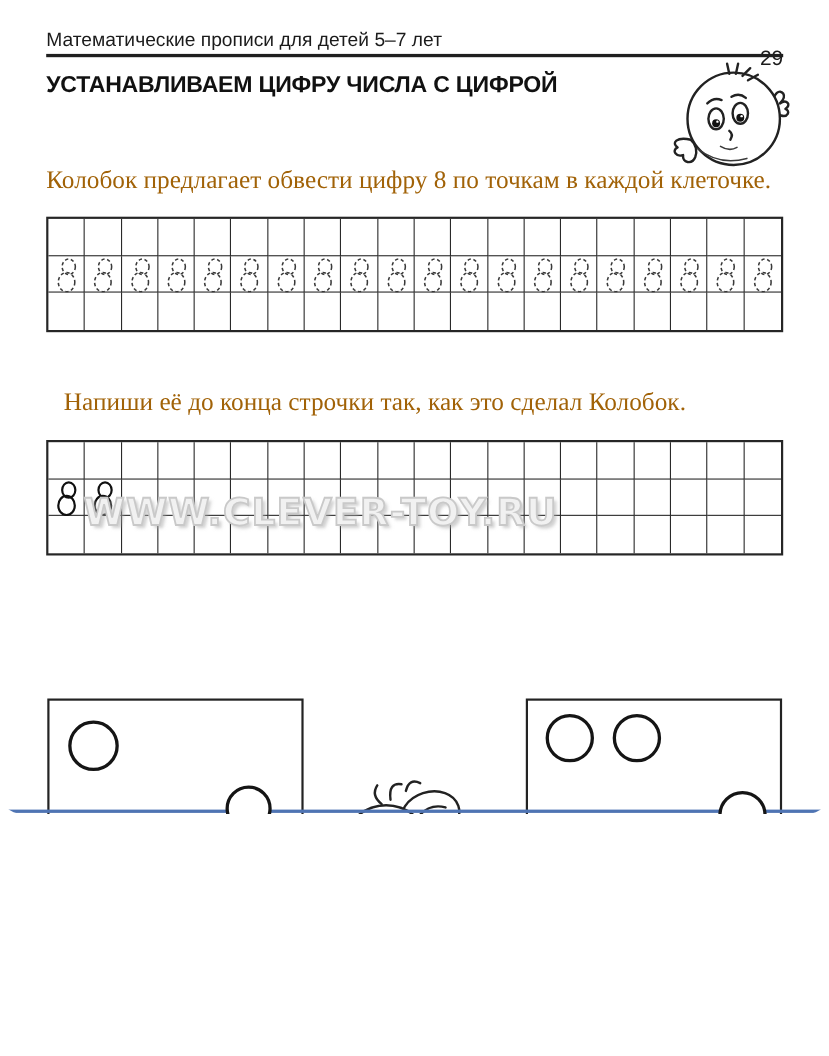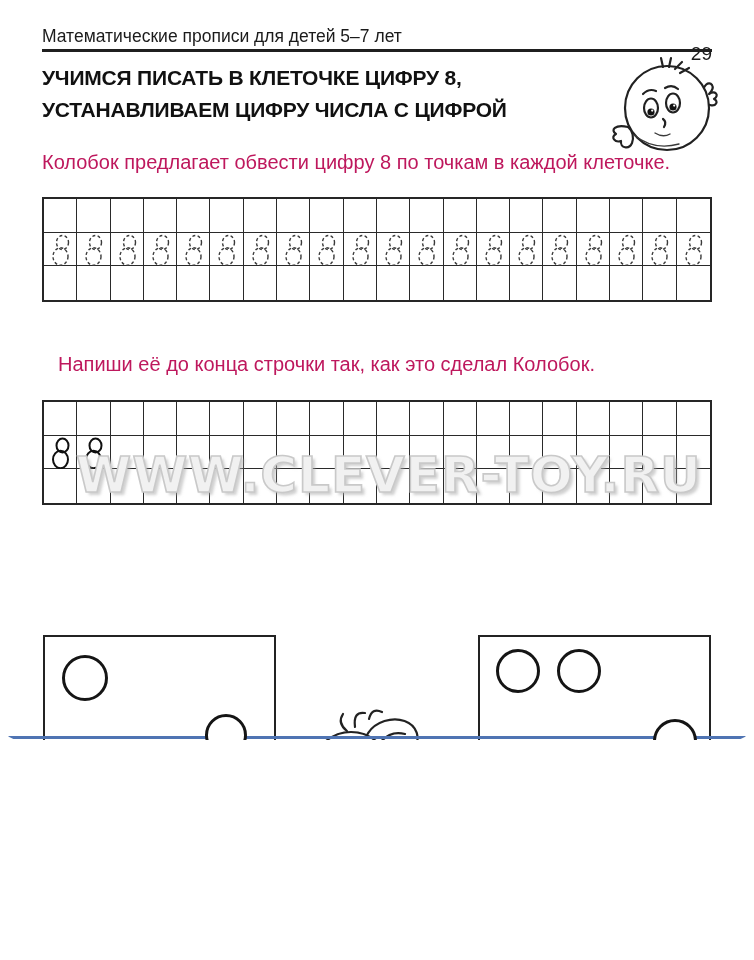--- a/index.html
+++ b/index.html
@@ -9,39 +9,39 @@
   
   .header-title{position:absolute;left:42px;top:26px;font-size:17.5px;color:#1b1b1b;}
   .page-number{position:absolute;right:42px;top:24px;font-size:19px;color:#1b1b1b;margin-top:19px;}
   .header-rule{position:absolute;left:42px;top:49px;width:670px;height:2.5px;background:#1f1f1f;}
 
   
   .lesson-title{position:absolute;left:42px;top:62px;font-size:21px;font-weight:bold;
                 letter-spacing:-0.2px;line-height:32px;color:#111;}
 
   
-  .instr{position:absolute;left:42px;font-family:Liberation Sans, sans-serif;font-size:20px;color:#be185d;}
+  .instr{position:absolute;left:42px;font-family:Liberation Serif, serif;font-size:23px;color:#a16207;}
   #instr-trace{top:151px;}
   #instr-write{top:353px;margin-left:16px;}
   #instr-draw{top:565px;line-height:28px;}
 
   
   .grid{position:absolute;left:42px;width:670px;height:105px;box-sizing:border-box;
         border:2.5px solid #262626;display:grid;grid-template-columns:repeat(20,1fr);
         grid-template-rows:repeat(3,1fr);background:#fff;}
   #trace-grid{top:197px;}
   #write-grid{top:400px;}
   .cell{position:relative;border-right:1.5px solid #2a2a2a;border-bottom:1.5px solid #2a2a2a;box-sizing:border-box;}
   .cell.last-col{border-right:none;}
   .cell.last-row{border-bottom:none;}
   .cell svg{position:absolute;left:2px;top:0;}
 
   
   .watermark{position:absolute;left:76px;top:446px;z-index:4;pointer-events:none;
-             font-family:"DejaVu Sans",sans-serif;font-weight:bold;font-size:50px;letter-spacing:1px;
+             font-family:"DejaVu Sans",sans-serif;font-weight:bold;font-size:34px;letter-spacing:1px;
              color:#f1f1f1;-webkit-text-stroke:1.6px #c9c9c9;
              text-shadow:3px 3px 3px rgba(170,170,170,0.55);}
 
   
   .rect{position:absolute;width:233px;height:139px;box-sizing:border-box;border:2px solid #232323;background:#fff;}
   #rect-top-left{left:43px;top:635px;}
   #rect-top-right{left:478px;top:635px;}
   #rect-bottom-left{left:44px;top:802px;}
   #rect-bottom-right{left:478px;top:802px;}
   .circle{position:absolute;box-sizing:border-box;border:3px solid #151515;border-radius:50%;background:#fff;z-index:2;}
@@ -59,21 +59,20 @@
 </head>
 <body>
 
 <div id="page">
 
   <div class="header-title">Математические прописи для детей 5–7 лет</div>
   <div class="page-number">29</div>
   <div class="header-rule"></div>
 
   <div class="lesson-title">
-    <div>УЧИМСЯ ПИСАТЬ В КЛЕТОЧКЕ ЦИФРУ 8,</div>
     <div>УСТАНАВЛИВАЕМ ЦИФРУ ЧИСЛА С ЦИФРОЙ</div>
   </div>
 
   <svg id="kolobok" viewBox="0 0 126 106">
 
     <path class="fl" d="M101,40 c1,-12 7,-15 10,-11 c2,3 -1,7 -3,9 c6,-4 11,1 5,5 c5,2 2,8 -4,6 c-5,-1 -8,-3 -8,-9 z"></path>
 
     <path class="fl" d="M27,71 c-13,-3 -18,3 -12,7 c-6,3 -1,9 5,7 c-1,7 8,9 11,2 c2,-5 1,-12 -4,-16 z"></path>
 
     <circle class="fl" cx="66" cy="52" r="42" stroke-width="2.6"></circle>

